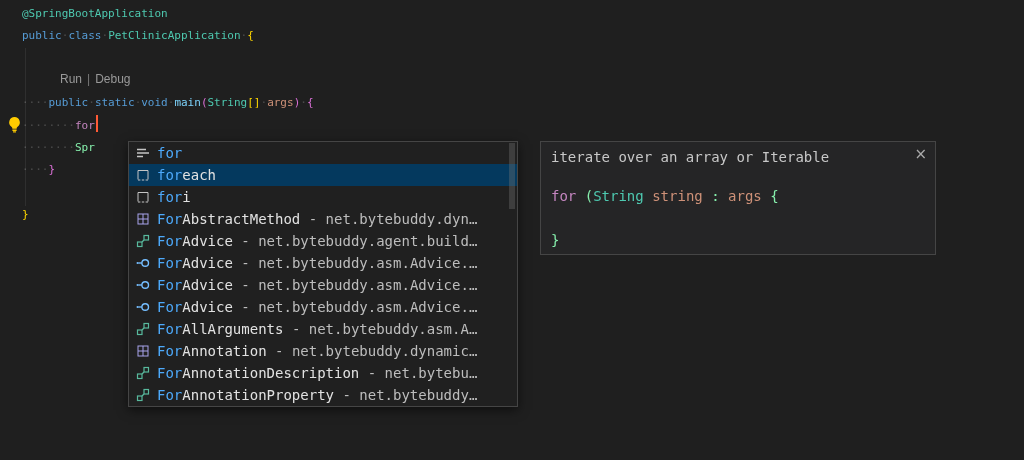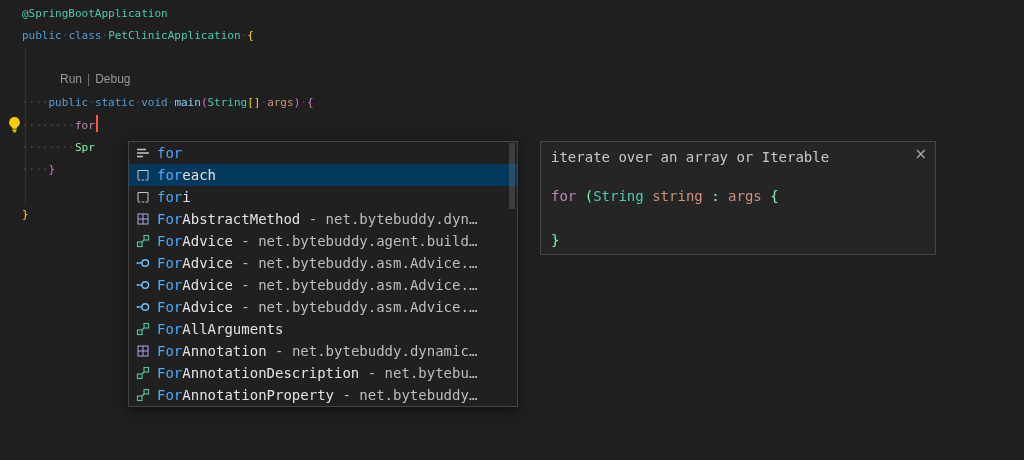--- a/index.html
+++ b/index.html
@@ -120,21 +120,21 @@
             </svg></span><span class="lbl"><span class="match">For</span><span>Advice</span></span><span class="detail"> - net.bytebuddy.asm.Advice.…</span></div>
         <div class="row"><span class="kind-icon"><svg viewBox="0 0 16 16">
               <circle cx="10.2" cy="8" r="3.3" fill="none" stroke="#75BEFF" stroke-width="1.4"></circle>
               <circle cx="2.6" cy="8" r="1.1" fill="#75BEFF"></circle>
               <path d="M3.4 8h3.5" stroke="#75BEFF" stroke-width="1.4"></path>
             </svg></span><span class="lbl"><span class="match">For</span><span>Advice</span></span><span class="detail"> - net.bytebuddy.asm.Advice.…</span></div>
         <div class="row"><span class="kind-icon"><svg viewBox="0 0 16 16">
               <rect x="9" y="2.5" width="4.5" height="4.5" fill="none" stroke="#58B99D" stroke-width="1.2"></rect>
               <rect x="2.5" y="9" width="4.5" height="4.5" fill="none" stroke="#58B99D" stroke-width="1.2"></rect>
               <path d="M7 9l2-2" stroke="#58B99D" stroke-width="1.2"></path>
-            </svg></span><span class="lbl"><span class="match">For</span><span>AllArguments</span></span></div>
+            </svg></span><span class="lbl"><span class="match">For</span><span>AllArguments</span></span><span class="detail"> - net.bytebuddy.asm.A…</span></div>
         <div class="row"><span class="kind-icon"><svg viewBox="0 0 16 16">
               <rect x="3" y="3" width="10" height="10" fill="none" stroke="#A8A3EC"></rect>
               <path d="M3 8h10M8 3v10" stroke="#A8A3EC"></path>
             </svg></span><span class="lbl"><span class="match">For</span><span>Annotation</span></span><span class="detail"> - net.bytebuddy.dynamic…</span></div>
         <div class="row"><span class="kind-icon"><svg viewBox="0 0 16 16">
               <rect x="9" y="2.5" width="4.5" height="4.5" fill="none" stroke="#58B99D" stroke-width="1.2"></rect>
               <rect x="2.5" y="9" width="4.5" height="4.5" fill="none" stroke="#58B99D" stroke-width="1.2"></rect>
               <path d="M7 9l2-2" stroke="#58B99D" stroke-width="1.2"></path>
             </svg></span><span class="lbl"><span class="match">For</span><span>AnnotationDescription</span></span><span class="detail"> - net.bytebu…</span></div>
         <div class="row"><span class="kind-icon"><svg viewBox="0 0 16 16">

